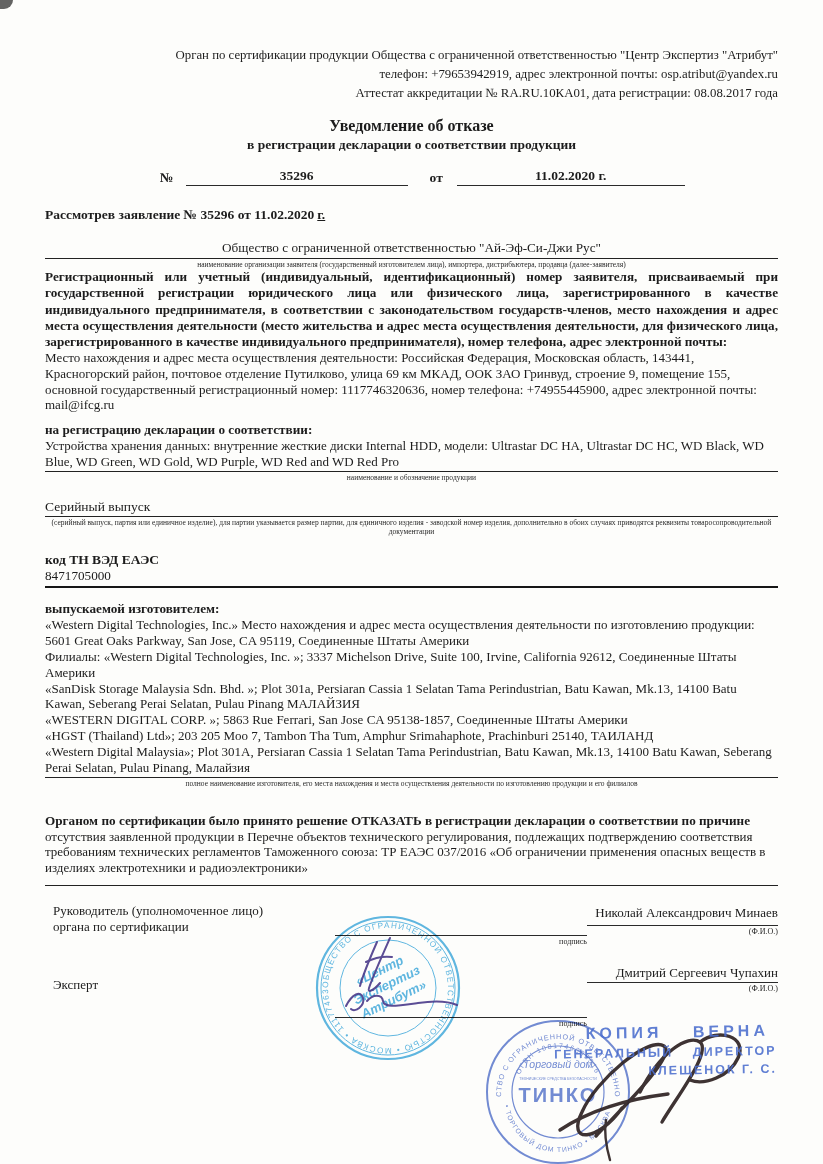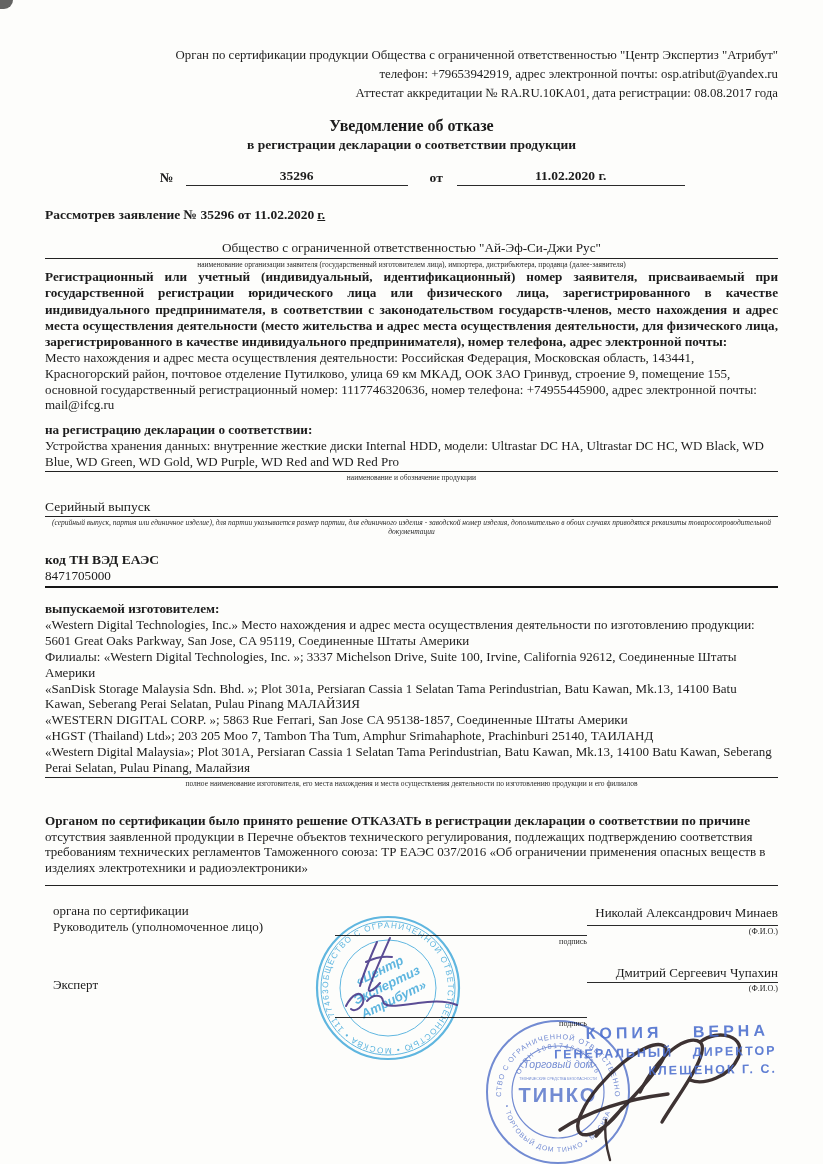--- a/index.html
+++ b/index.html
@@ -102,21 +102,21 @@
   <div class="tiny-caption">наименование организации заявителя (государственный изготовителем лица), импортера, дистрибьютера, продавца (далее-заявителя)</div>
 
   <div class="para-bold">Регистрационный или учетный (индивидуальный, идентификационный) номер заявителя, присваиваемый при государственной регистрации юридического лица или физического лица, зарегистрированного в качестве индивидуального предпринимателя, в соответствии с законодательством государств-членов, место нахождения и адрес места осуществления деятельности (место жительства и адрес места осуществления деятельности, для физического лица, зарегистрированного в качестве индивидуального предпринимателя), номер телефона, адрес электронной почты:</div>
   <div class="para">Место нахождения и адрес места осуществления деятельности: Российская Федерация, Московская область, 143441, Красногорский район, почтовое отделение Путилково, улица 69 км МКАД, ООК ЗАО Гринвуд, строение 9, помещение 155, основной государственный регистрационный номер: 1117746320636, номер телефона: +74955445900, адрес электронной почты: mail@ifcg.ru</div>
 
   <div class="section-heading">на регистрацию декларации о соответствии:</div>
   <div class="para underlined-block">Устройства хранения данных: внутренние жесткие диски Internal HDD, модели: Ultrastar DC HA, Ultrastar DC HC, WD Black, WD Blue, WD Green, WD Gold, WD Purple, WD Red and WD Red Pro</div>
   <div class="tiny-caption">наименование и обозначение продукции</div>
 
   <div class="serial-block">Серийный выпуск</div>
-  <div class="tiny-caption" style="max-width:720px;margin-left:auto;margin-right:auto;font-style:italic;">(серийный выпуск, партия или единичное изделие), для партии указывается размер партии, для единичного изделия - заводской номер изделия, дополнительно в обоих случаях приводятся реквизиты товаросопроводительной документации</div>
+  <div class="tiny-caption" style="max-width:720px;margin-left:auto;margin-right:auto;">(серийный выпуск, партия или единичное изделие), для партии указывается размер партии, для единичного изделия - заводской номер изделия, дополнительно в обоих случаях приводятся реквизиты товаросопроводительной документации</div>
 
   <div class="tnved-label">код ТН ВЭД ЕАЭС</div>
   <div class="tnved-code">8471705000</div>
 
   <div class="section-heading" style="margin-top:13px;">выпускаемой изготовителем:</div>
   <div class="manufacturer-lines">
     <div>«Western Digital Technologies, Inc.» Место нахождения и адрес места осуществления деятельности по изготовлению продукции: 5601 Great Oaks Parkway, San Jose, CA 95119, Соединенные Штаты Америки</div>
     <div>Филиалы: «Western Digital Technologies, Inc. »; 3337 Michelson Drive, Suite 100, Irvine, California 92612, Соединенные Штаты Америки</div>
     <div>«SanDisk Storage Malaysia Sdn. Bhd. »; Plot 301a, Persiaran Cassia 1 Selatan Tama Perindustrian, Batu Kawan, Mk.13, 14100 Batu Kawan, Seberang Perai Selatan, Pulau Pinang МАЛАЙЗИЯ</div>
     <div>«WESTERN DIGITAL CORP. »; 5863 Rue Ferrari, San Jose CA 95138-1857, Соединенные Штаты Америки</div>
@@ -126,22 +126,22 @@
   <div class="tiny-caption">полное наименование изготовителя, его места нахождения и места осуществления деятельности по изготовлению продукции и его филиалов</div>
 
   <div class="decision">
     <div class="para-bold" style="margin-top:0;">Органом по сертификации было принято решение ОТКАЗАТЬ в регистрации декларации о соответствии по причине</div>
     <div class="para reason">отсутствия заявленной продукции в Перечне объектов технического регулирования, подлежащих подтверждению соответствия требованиям технических регламентов Таможенного союза: ТР ЕАЭС 037/2016 «Об ограничении применения опасных веществ в изделиях электротехники и радиоэлектроники»</div>
   </div>
 
   <div class="sig-area">
     <div class="sig-col-left">
       <div class="sig-row1">
+        <div>Руководитель (уполномоченное лицо)</div>
         <div>органа по сертификации</div>
-        <div>Руководитель (уполномоченное лицо)</div>
       </div>
       <div class="sig-row2">
         <div class="role2">Эксперт</div>
       </div>
     </div>
     <div class="sig-col-mid">
       <div class="sig-row1">
         <div class="sig-line mid-line1"></div>
         <div class="sig-caption">подпись</div>
       </div>

